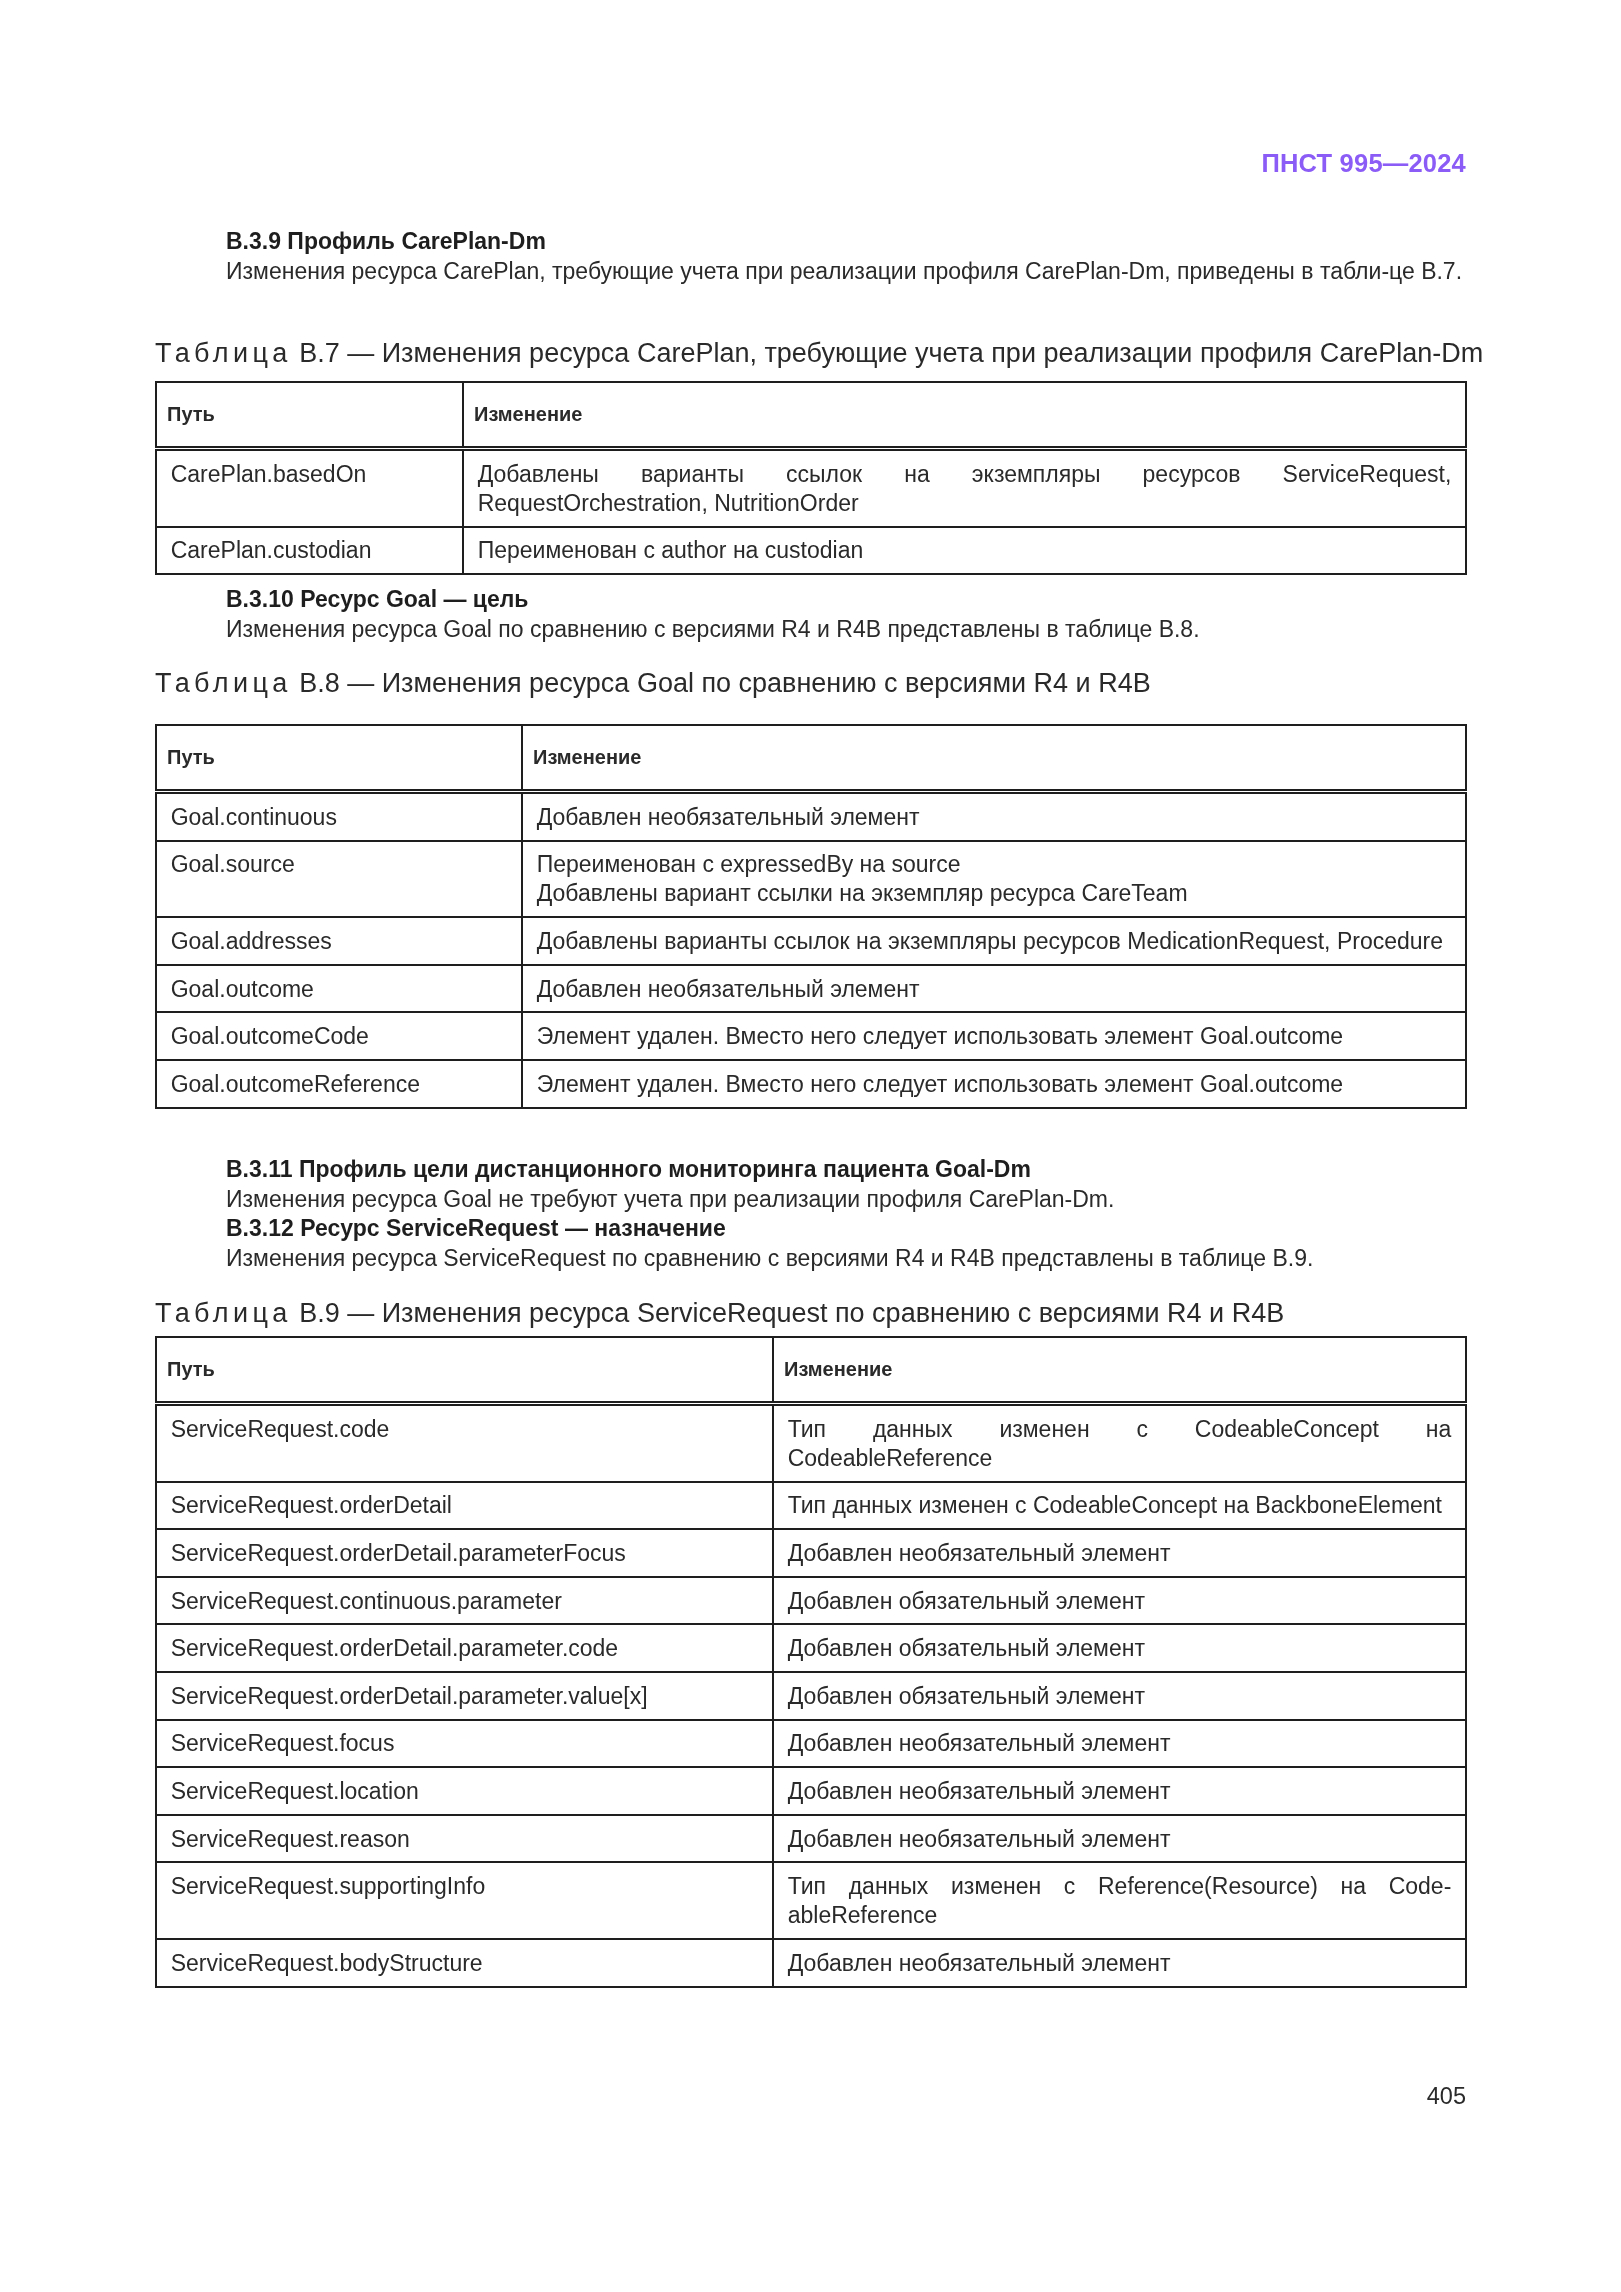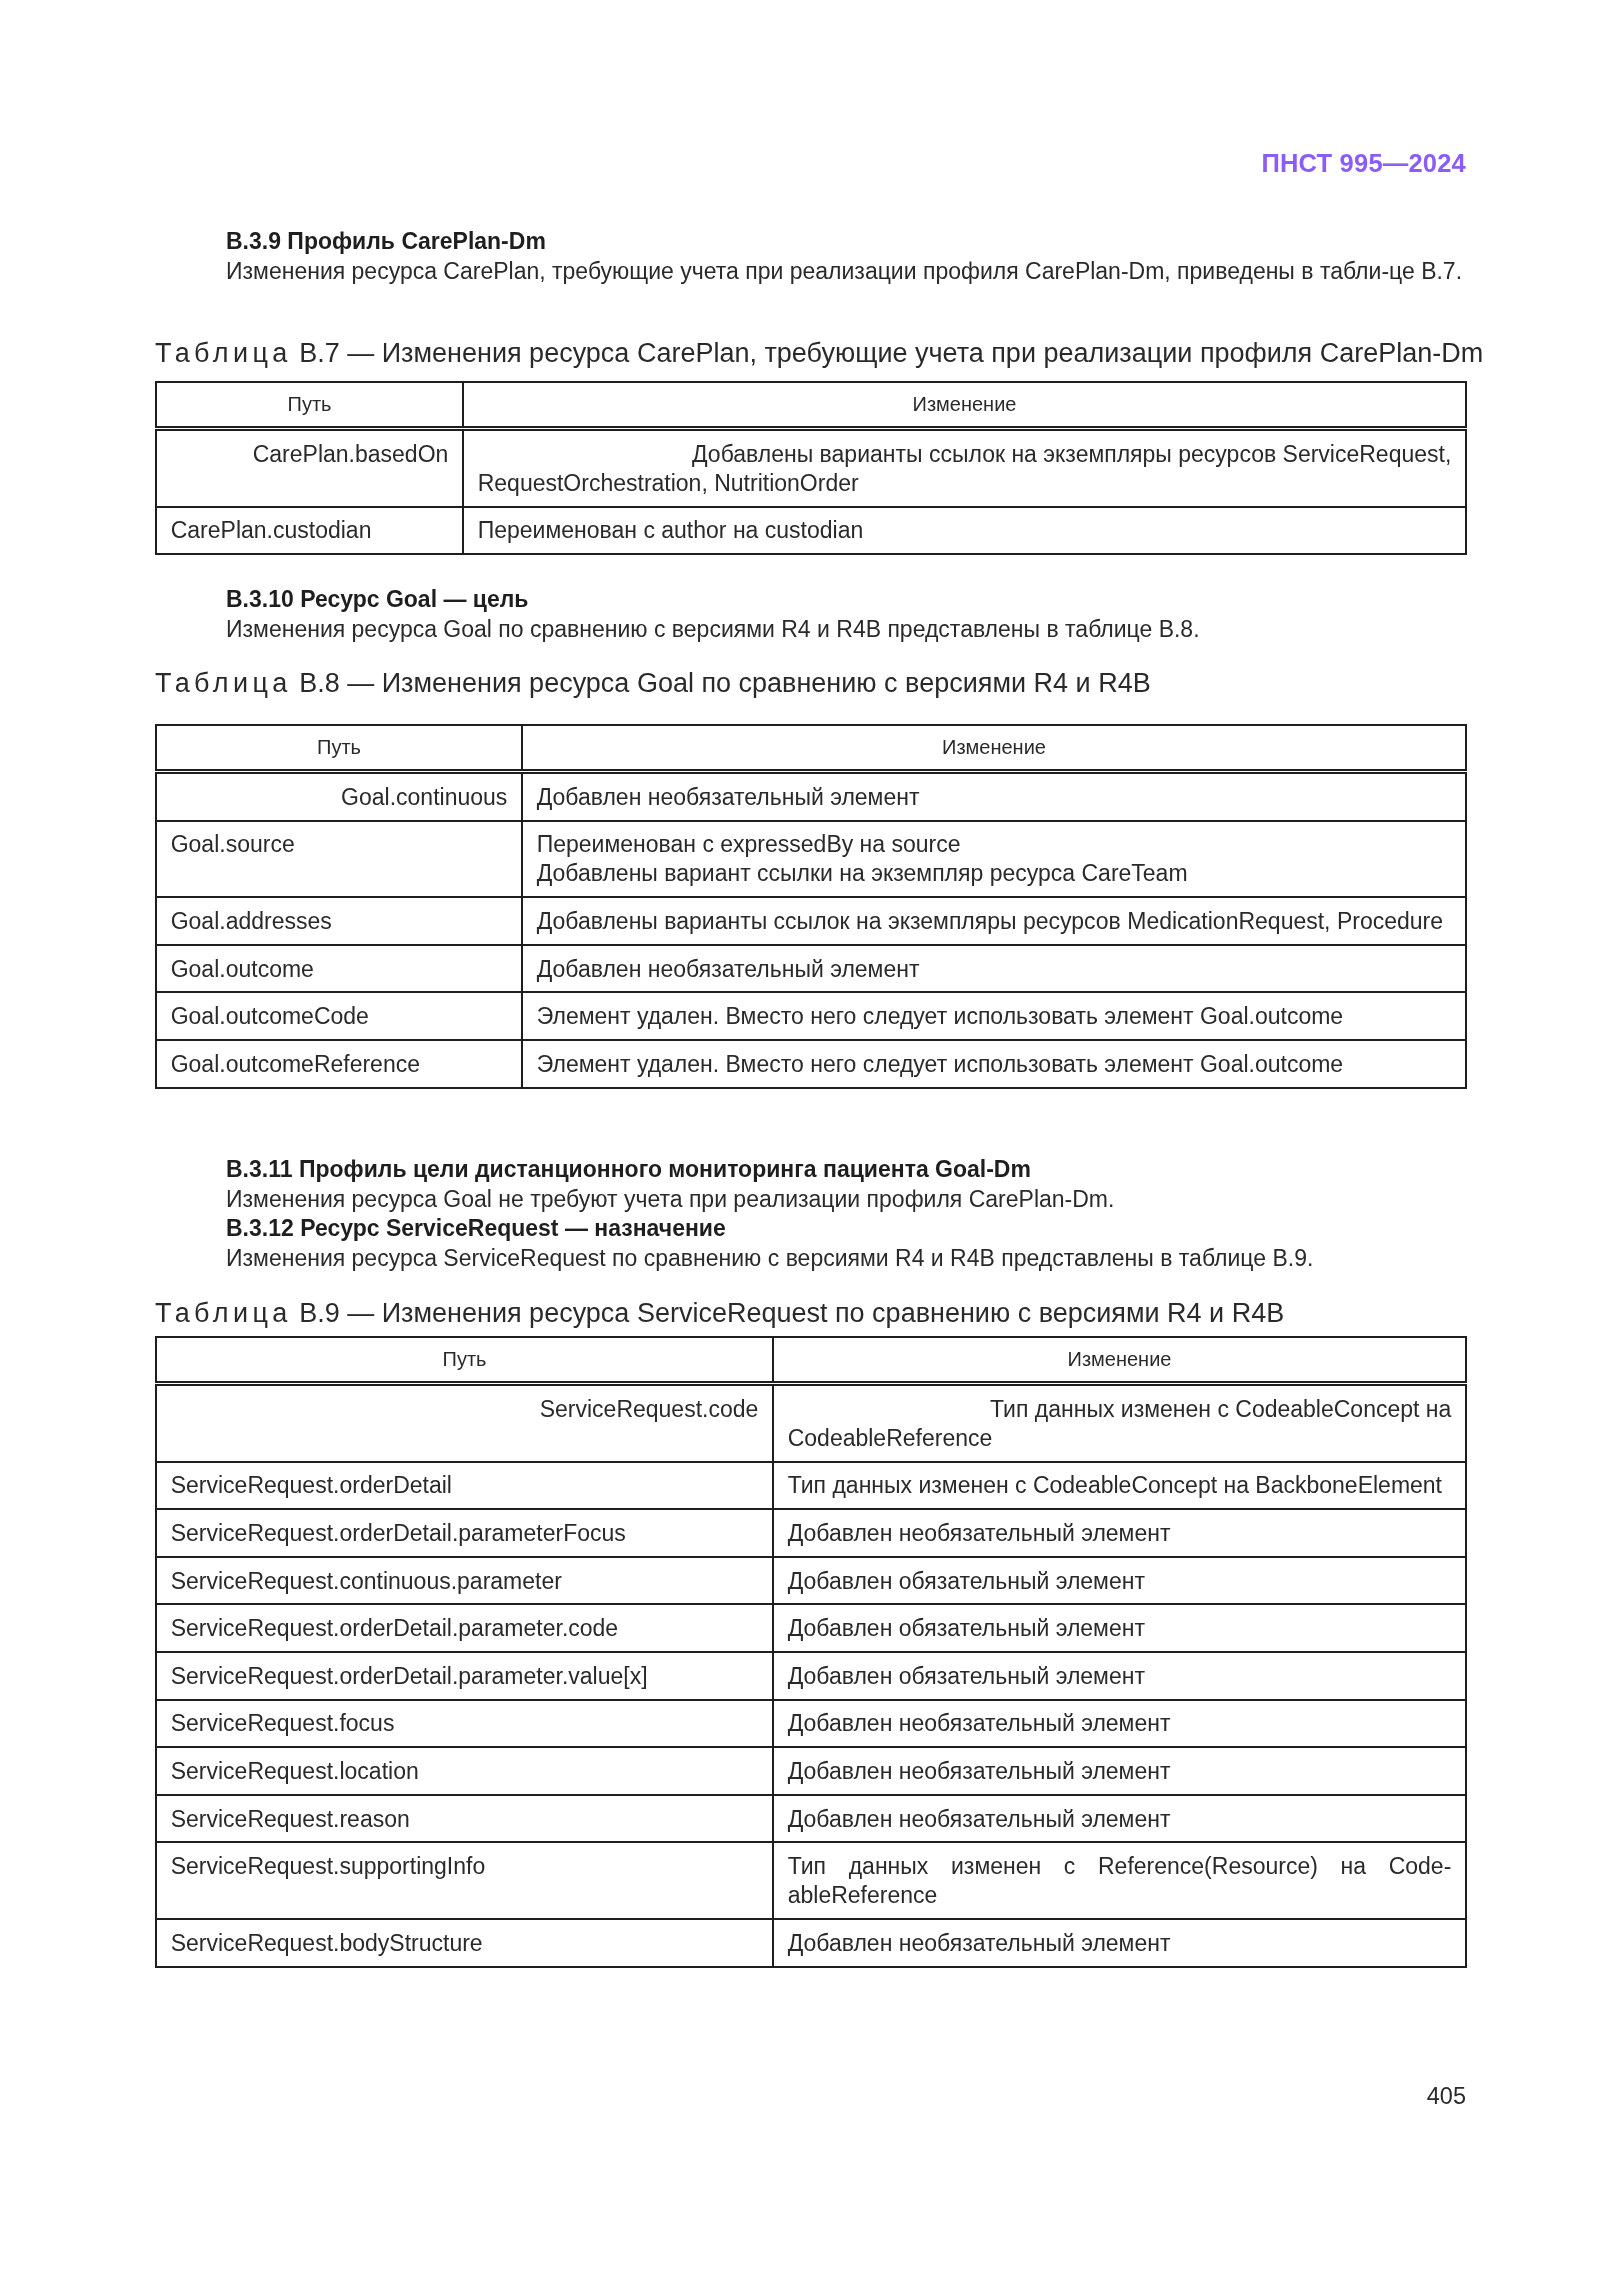--- a/index.html
+++ b/index.html
@@ -24,32 +24,32 @@
     font-size: 27px; line-height: 29px; color: #2a2a2a; white-space: nowrap;
   }
   .caption .spaced { letter-spacing: 4.4px; }
   table.doc {
     position: absolute; left: 155px; width: 1312px;
     border-collapse: collapse; table-layout: fixed;
     border: 2.9px solid #1e1e1e;
     font-size: 23px; color: #2a2a2a;
   }
   table.doc th {
-    font-weight: normal; font-size: 20px; height: 43px;
-    text-align: center; vertical-align: middle; padding: 0;
+    font-weight: bold; font-size: 20px; height: 43px;
+    text-align: left; vertical-align: middle; padding: 10px;
     border-left: 2.9px solid #1e1e1e; border-bottom: 5.9px double #1e1e1e;
   }
   table.doc th:first-child { border-left: none; }
   table.doc td {
     vertical-align: top; padding: 8.8px 13.7px 7.8px 13.7px; line-height: 29px;
     border-top: 2.9px solid #1e1e1e; border-left: 2.9px solid #1e1e1e;
   }
   table.doc td:first-child { border-left: none; }
   table.doc td.chg { text-align: justify; text-align-last: left; }
-  table.doc tr.hdr + tr td { border-top: none; text-align: right; }
+  table.doc tr.hdr + tr td { border-top: none; }
   .line { display: block; }
   .page-number {
     position: absolute; top: 2083px; right: 155px;
     font-size: 23.5px; color: #2a2a2a;
   }
 </style>
 </head>
 <body>
 
 <div class="page-header">ПНСТ 995—2024</div>

